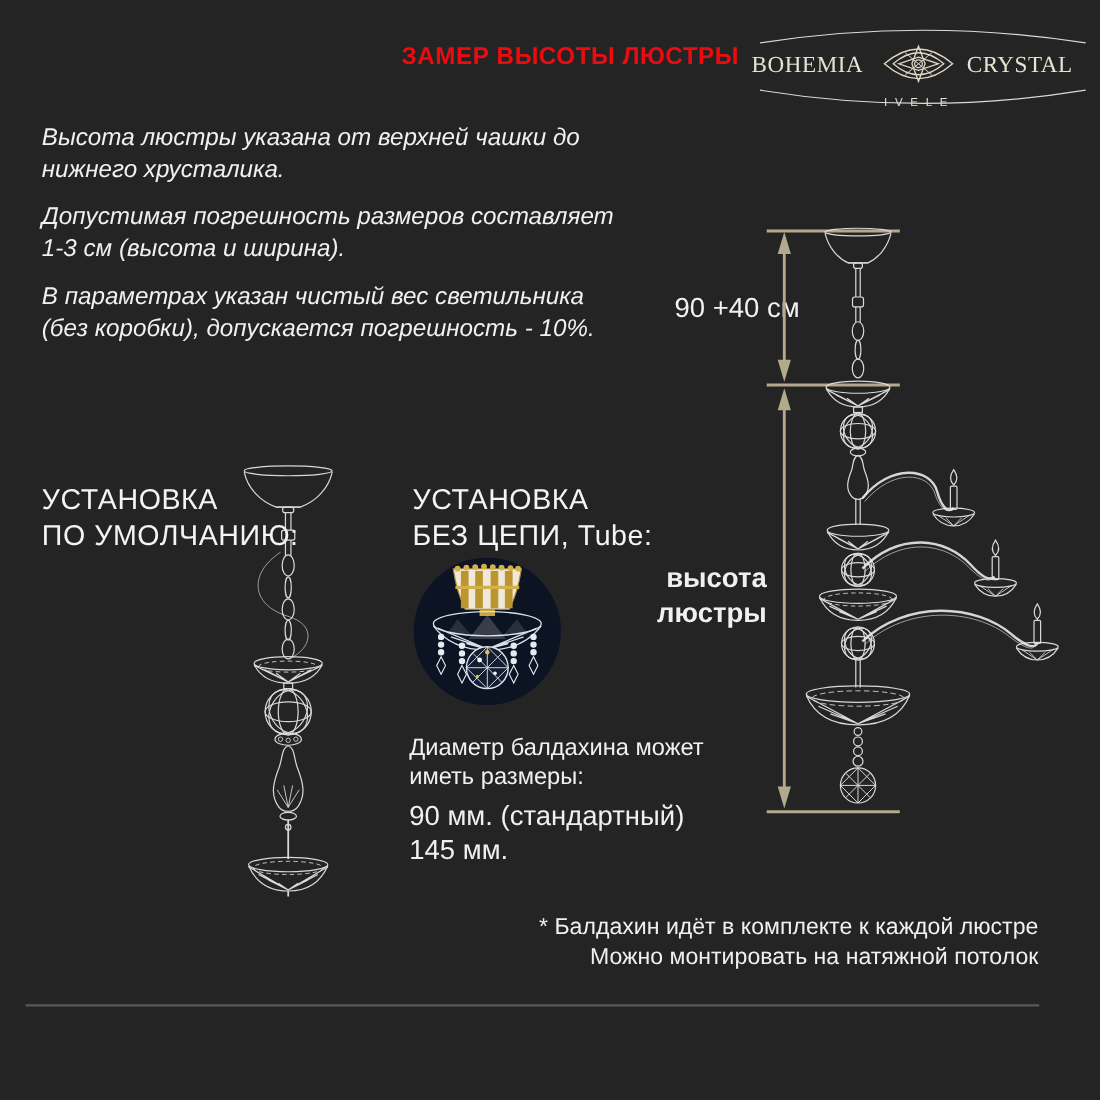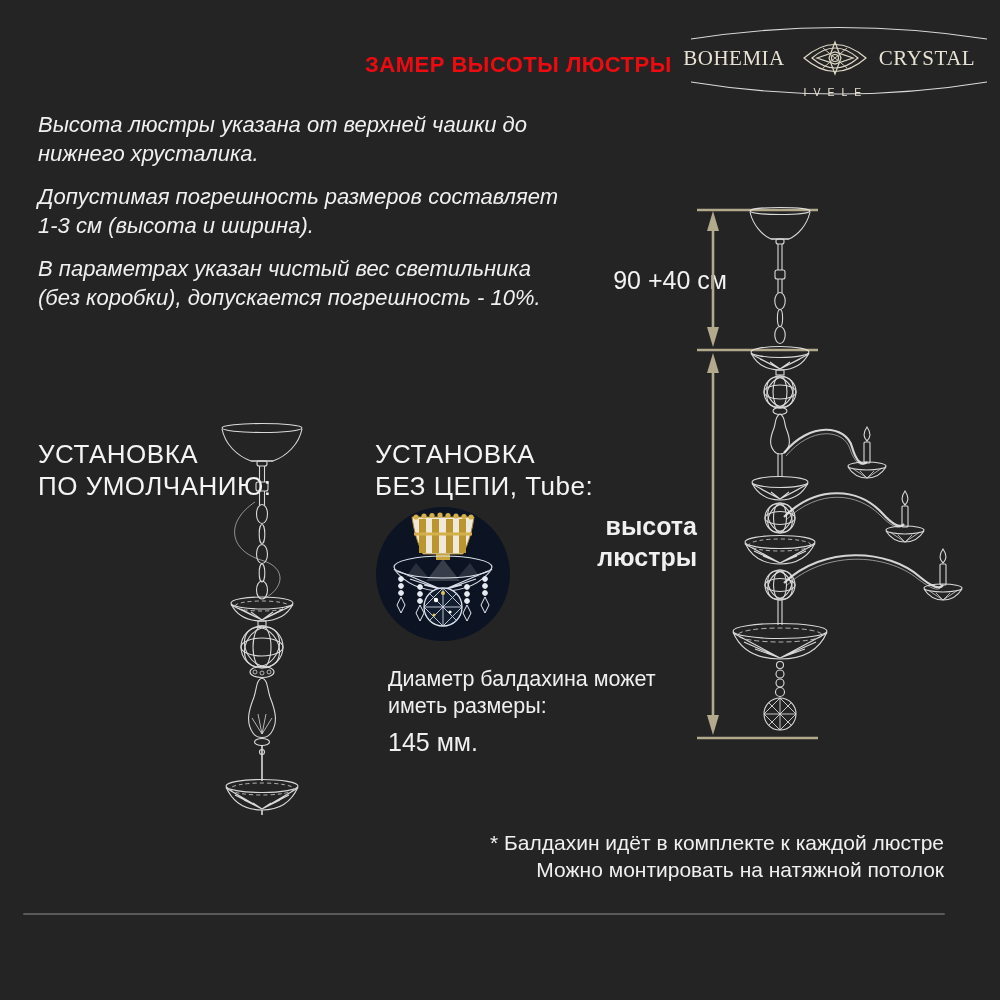--- a/index.html
+++ b/index.html
@@ -9,21 +9,21 @@
     position:relative;
     overflow:hidden;
     font-family:"Liberation Sans", sans-serif;
     color:#f0f0f0;
   }
   .abs{position:absolute;}
   .pre{white-space:pre-line;}
 
   
   #main-title{
-    left:365px;top:52px;
+    left:365px;top:38px;
     font-size:22px;font-weight:bold;letter-spacing:.5px;
     color:#ee0b10;
   }
 
   
   #logo{left:683px;top:18px;width:312px;height:90px;}
   #logo text{fill:#e7e2d2;}
   .logo-serif{font-family:"Liberation Serif", serif;}
 
   
@@ -52,21 +52,21 @@
   #default-install-heading{left:38px;top:438px;}
   #tube-install-heading{left:375px;top:438px;}
 
   
   #canopy-photo{
     left:376px;top:507px;width:134px;height:134px;
     border-radius:50%;background:#0c1322;overflow:hidden;
   }
 
   
-  #canopy-info{left:372px;top:666px;width:310px;margin-left:16px;}
+  #canopy-info{left:372px;top:666px;width:310px;}
   #canopy-intro{font-size:21.5px;line-height:27px;white-space:pre-line;margin-bottom:7px;}
   .canopy-size{font-size:25px;line-height:31px;}
 
   
   #footnotes{right:56px;top:830px;width:560px;text-align:right;}
   .footnote-line{font-size:21px;line-height:26.5px;}
 
   
   #bottom-divider{
     left:23px;top:913px;width:922px;height:2px;
@@ -229,20 +229,21 @@
     <circle cx="60" cy="93" r="2.2" fill="#ffffff"></circle>
       <circle cx="74" cy="105" r="1.6" fill="#ffffff"></circle>
     <circle cx="67" cy="86" r="2" fill="#e3c05f"></circle>
       <circle cx="58" cy="108" r="1.5" fill="#e3c05f"></circle>
   </svg>
 </div>
 
 <div class="abs" id="canopy-info">
   <div id="canopy-intro">Диаметр балдахина может
 иметь размеры:</div>
+  <div class="canopy-size">90 мм. (стандартный)</div>
   <div class="canopy-size">145 мм.</div>
 </div>
 
 <svg class="abs" style="left:690px;top:195px;" width="310" height="560" viewBox="0 0 310 560">
 
   <g>
     <line class="tan" x1="7" y1="15" x2="128" y2="15"></line>
     <line class="tan" x1="23" y1="24" x2="23" y2="144"></line>
     <polygon class="tanfill" points="17,36 23,16 29,36"></polygon>
     <polygon class="tanfill" points="17,132 23,152 29,132"></polygon>

